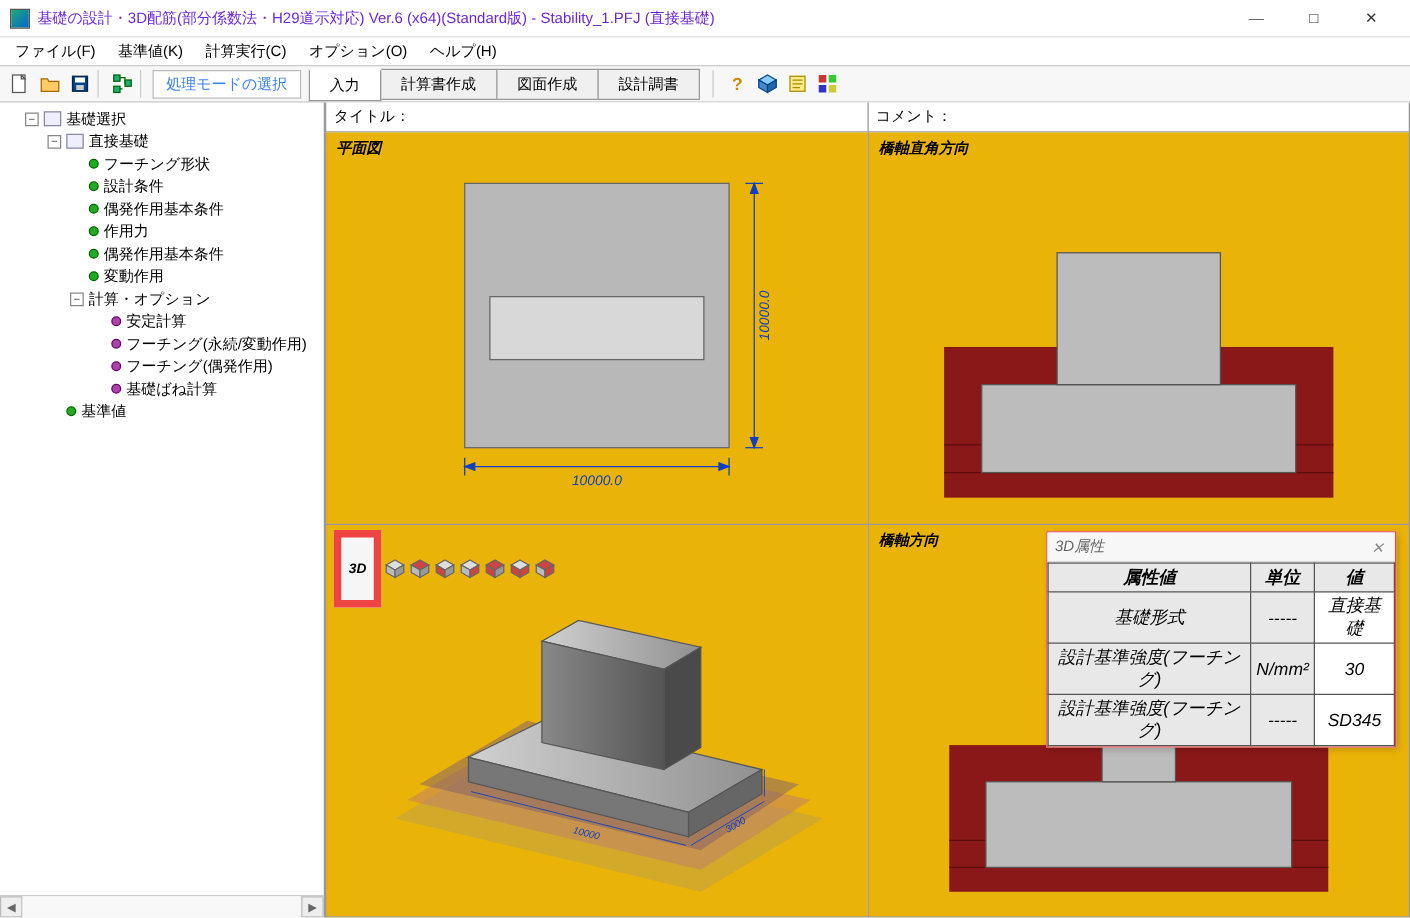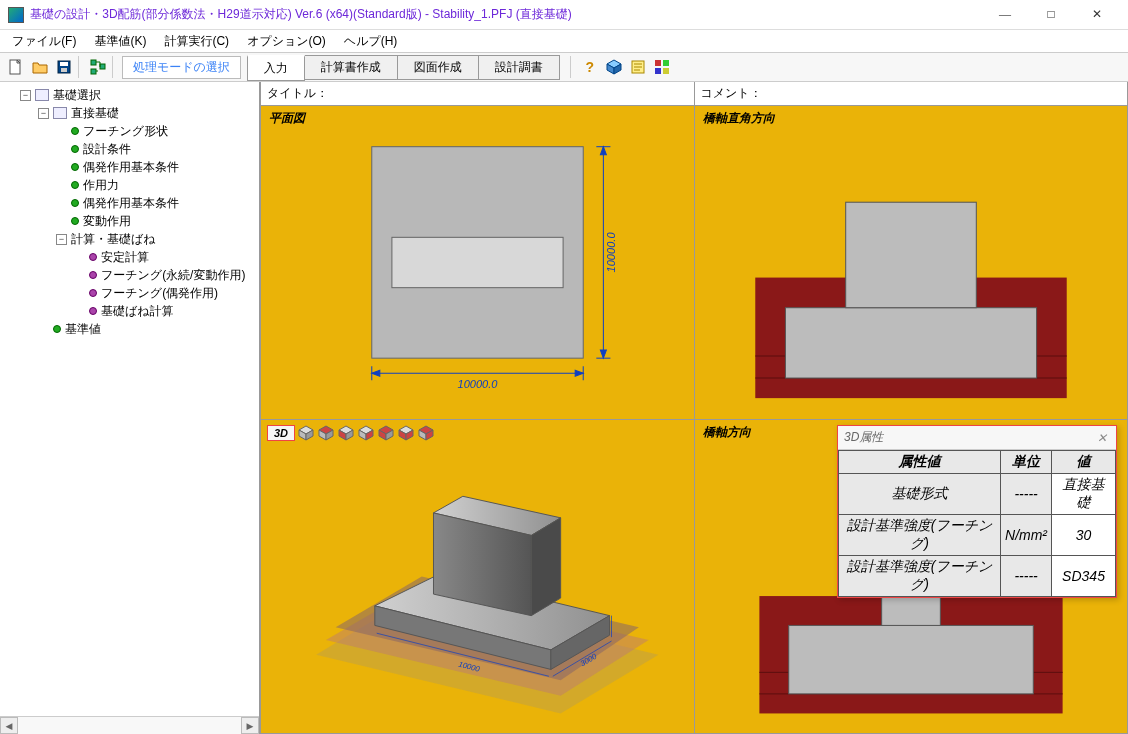--- a/index.html
+++ b/index.html
@@ -43,21 +43,21 @@
 .header-cell.left { flex: 1; border-right: none; }
 .header-cell.right { flex: 1; }
 
 .panel { border: 1px solid #999; border-top: none; position: relative; overflow: hidden; background: #eab308; font-style: italic; }
 .panel.left { border-right: none; }
 .panel .caption { position: absolute; top: 4px; left: 8px; font-weight: bold; }
 
 .plan-svg, .elev-svg, .tdview { width: 100%; height: 100%; }
 
 .td-toolbar { position: absolute; top: 4px; left: 6px; display: flex; gap: 2px; align-items: center; z-index: 2; }
-.td-toolbar .tdbtn { border: 1px solid #ef4444; background: #f6f6f6; padding: 1px 6px; font-weight: bold; font-size: 11px; }
+.td-toolbar .tdbtn { border: 6px solid #ef4444; background: #f6f6f6; padding: 19px 6px; font-weight: bold; font-size: 11px; }
 .td-toolbar .cube { width: 18px; height: 18px; display: flex; align-items: center; justify-content: center; }
 
 .float-panel { position: absolute; top: 5px; right: 10px; width: 280px; background: #fff; border: 1px solid #ef4444; box-shadow: 2px 2px 6px rgba(0,0,0,.2); z-index: 5; }
 .float-panel .fp-title { display: flex; align-items: center; padding: 3px 6px; background: #f7f7f7; border-bottom: 1px solid #ccc; color: #666; }
 .float-panel .fp-title .t { flex: 1; }
 .float-panel .fp-close { width: 16px; text-align: center; color: #888; cursor: default; }
 .float-panel table { width: 100%; border-collapse: collapse; }
 .float-panel th, .float-panel td { border: 1px solid #555; padding: 2px 4px; font-size: 14px; text-align: center; background: #e8e8e8; }
 .float-panel td.val { background: #fff; }
 
@@ -200,21 +200,21 @@
                 <li>
                     <div class="row">
                       <span class="spacer"></span>
                       <span class="bullet green"></span>
                       <span>変動作用</span>
                     </div>
                   </li>
                 <li>
                     <div class="row">
                       <span class="toggle">−</span>
-                      <span>計算・基礎ばね</span>
+                      <span>計算・オプション</span>
                     </div>
                   <ul>
                     <li>
                         <div class="row">
                           <span class="spacer"></span>
                           <span class="bullet purple"></span>
                           <span>安定計算</span>
                         </div>
                       </li>
                     <li>

